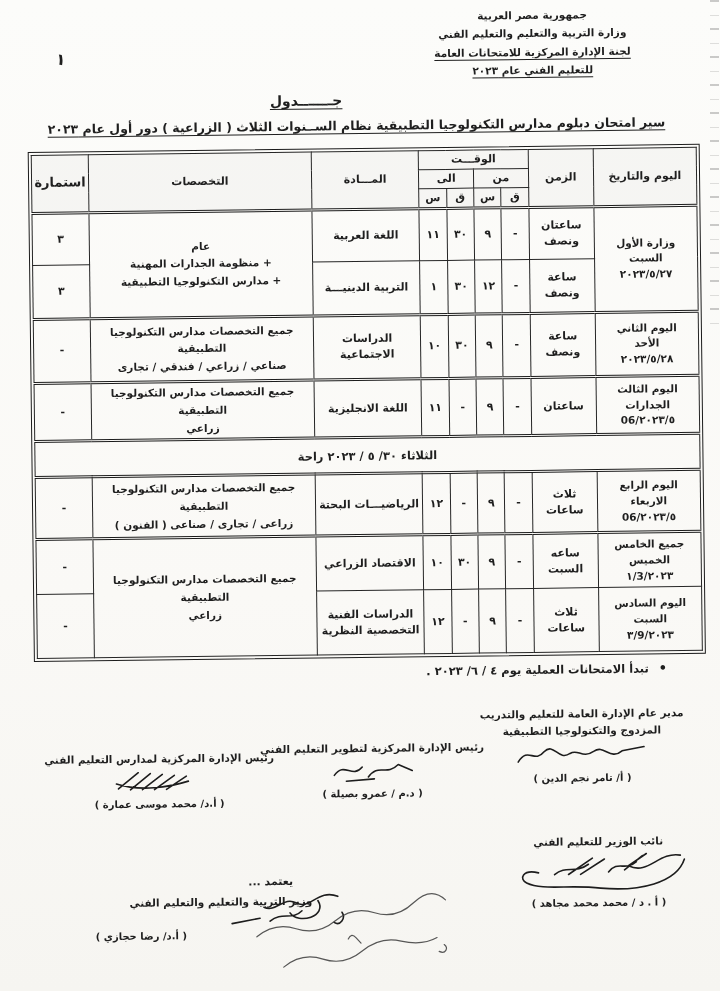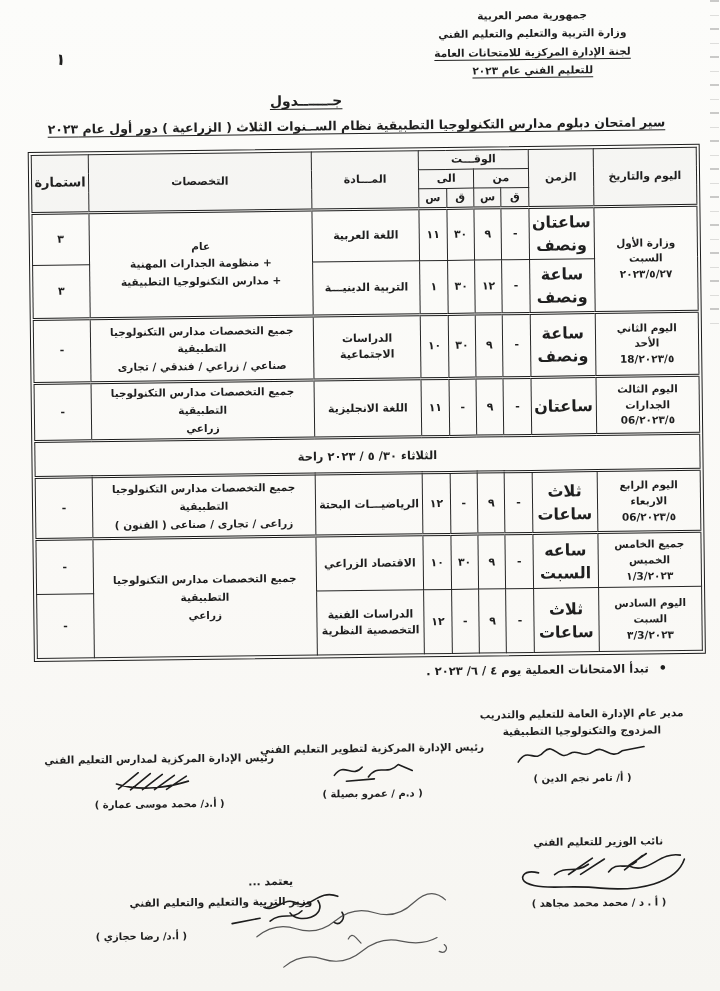--- a/index.html
+++ b/index.html
@@ -28,21 +28,21 @@
   
   .tbl-wrap{position:absolute;top:148px;left:31px;width:666px;border:1.6px solid #1c1c1c;padding:2px;}
   table{border-collapse:collapse;width:100%;table-layout:fixed;direction:rtl;}
   th,td{border:1.3px solid #262626;text-align:center;vertical-align:middle;
     font-size:11px;font-weight:bold;padding:1px 2px;line-height:1.45;overflow:hidden;}
   thead th{background:rgba(0,0,0,0.025);}
   .small-h{font-size:13px;margin-top:27px;}
   .day-cell{font-size:10.5px;line-height:1.5;}
   .day-cell span{display:block;}
   .spec-cell{white-space:pre-line;font-size:10.5px;line-height:1.7;}
-  .dur-cell{font-size:16px;}
+  .dur-cell{font-size:11px;}
   tbody tr:first-child td{border-top:3.5px double #1c1c1c;}
   tr.sep td, td.gb{border-bottom:3.5px double #1c1c1c;}
   tr.rest td{border-top:3.5px double #1c1c1c;border-bottom:3.5px double #1c1c1c;font-size:11.5px;}
 
   
   .note{position:absolute;top:664px;right:56px;direction:rtl;font-size:11.5px;font-weight:bold;}
   .note .bullet{margin-left:10px;font-size:13px;}
 
   
   .sig{position:absolute;text-align:center;direction:rtl;font-weight:bold;font-size:10.5px;line-height:1.6;}
@@ -141,21 +141,21 @@
             <td>١٢</td>
             <td>٣٠</td>
             <td>١</td>
             <td>التربية الدينيـــة</td>
             <td>٣</td>
           </tr>
           <tr class="sep" style="height:64px">
             <td class="day-cell">
               <span>اليوم الثاني</span>
               <span>الأحد</span>
-              <span>٢٠٢٣/٥/18</span>
+              <span>٢٠٢٣/٥/٢٨</span>
             </td>
             <td class="dur-cell">ساعة ونصف</td>
             <td>-</td>
             <td>٩</td>
             <td>٣٠</td>
             <td>١٠</td>
             <td>الدراسات الاجتماعية</td>
             <td class="spec-cell">جميع التخصصات مدارس التكنولوجيا التطبيقية
 صناعي / زراعي / فندقي / تجارى</td>
             <td>-</td>
@@ -208,21 +208,21 @@
             <td>١٠</td>
             <td>الاقتصاد الزراعي</td>
             <td rowspan="2" class="spec-cell">جميع التخصصات مدارس التكنولوجيا التطبيقية
 زراعي</td>
             <td>-</td>
           </tr>
           <tr style="height:64px">
             <td class="day-cell">
               <span>اليوم السادس</span>
               <span>السبت</span>
-              <span>٢٠٢٣/3/٣</span>
+              <span>٢٠٢٣/9/٣</span>
             </td>
             <td class="dur-cell">ثلاث ساعات</td>
             <td>-</td>
             <td>٩</td>
             <td>-</td>
             <td>١٢</td>
             <td>الدراسات الفنية التخصصية النظرية</td>
             <td>-</td>
           </tr>
         </tbody>

